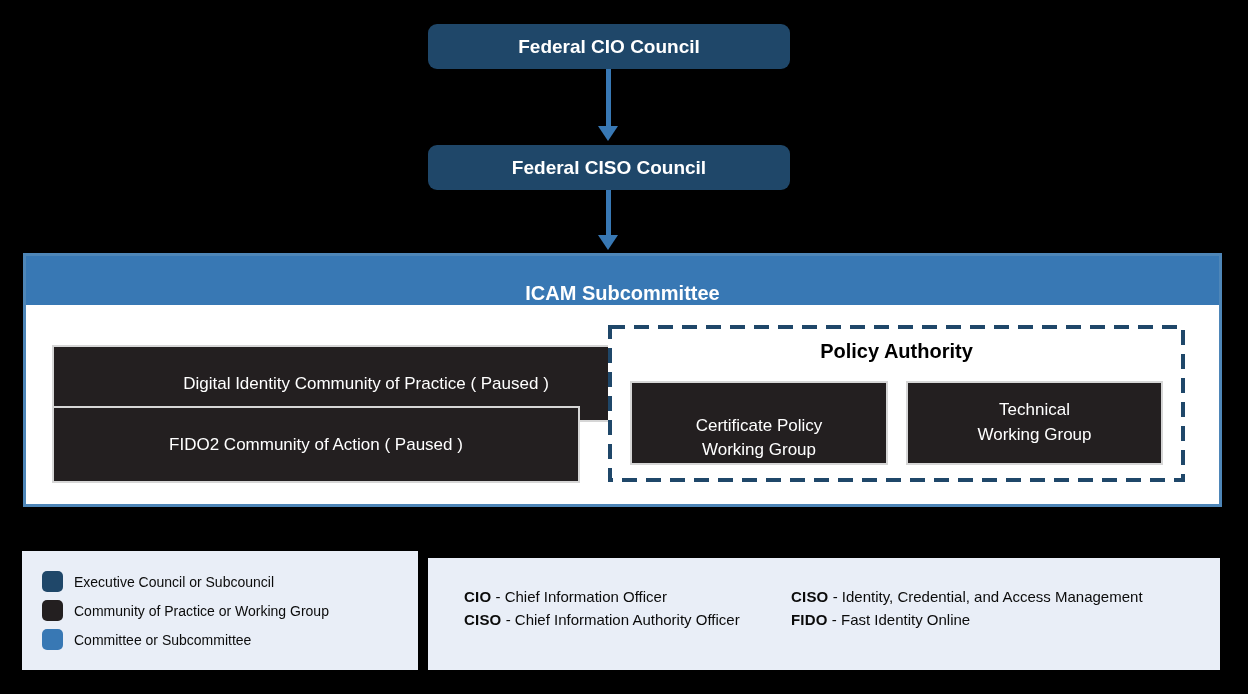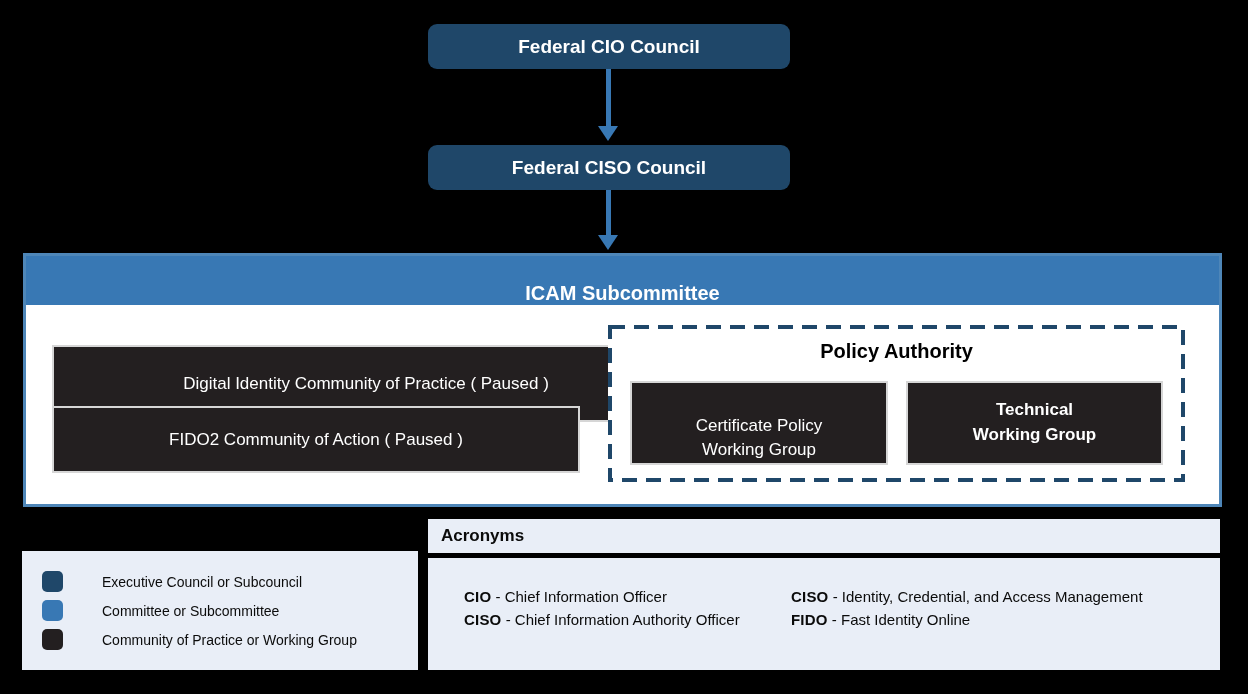--- a/index.html
+++ b/index.html
@@ -77,42 +77,42 @@
     border: 2px solid #D6D6D6;
     color: #ffffff;
     font-size: 17px;
     display: flex;
     align-items: center;
     justify-content: center;
     text-align: center;
     position: absolute;
   }
   .pg1 { left: 26px; top: 20px;  width: 628px; height: 77px; margin-top: 20px; }
-  .pg2 { left: 26px; top: 101px; width: 528px; height: 67px; }
+  .pg2 { left: 26px; top: 101px; width: 528px; height: 77px; }
 
   
   .policy {
     position: absolute;
     left: 582px;
     top: 20px;
     width: 577px;
     height: 157px;
     background: #ffffff;
   }
   .dash-border { position: absolute; left: 0; top: 0; }
   .policy-title {
     position: relative;
     margin-top: 15px;
     text-align: center;
     font-weight: bold;
     font-size: 20px;
     color: #000000;
   }
   .wg1 { left: 22px;  top: 56px; width: 258px; height: 84px; align-items: flex-end; }
-  .wg2 { left: 298px; top: 56px; width: 257px; height: 84px; font-weight: bold; }
+  .wg2 { left: 298px; top: 56px; width: 257px; height: 84px; }
   .wg-text .line { display: block; line-height: 1.45; }
 
   
   .panel-header {
     position: absolute;
     top: 519px;
     height: 34px;
     background: #E9EEF7;
     display: flex;
     align-items: center;
@@ -130,21 +130,20 @@
     height: 112px;
     background: #E9EEF7;
   }
   .key-body { left: 22px;  width: 396px; padding: 13px 0 0 20px; }
   .acr-body { left: 428px; width: 792px; padding: 27px 0 0 36px; display: flex; }
 
   .legend-row {
     display: flex;
     align-items: center;
     margin-bottom: 8px;
-    gap: 28px;
   }
   .swatch {
     width: 21px;
     height: 21px;
     border-radius: 5px;
     flex: 0 0 auto;
   }
   .legend-label {
     margin-left: 11px;
     font-size: 14px;
@@ -220,32 +219,29 @@
 
   <div class="panel-header key-header">
     <span>Key</span>
   </div>
   <div class="panel-body key-body">
     <div class="legend-row">
       <span class="swatch" style="background-color: rgb(31, 71, 105);"></span>
       <span class="legend-label">Executive Council or Subcouncil</span>
     </div>
     <div class="legend-row">
+      <span class="swatch" style="background-color: rgb(35, 31, 32);"></span>
+      <span class="legend-label">Community of Practice or Working Group</span>
+    </div>
+    <div class="legend-row">
       <span class="swatch" style="background-color: rgb(56, 120, 180);"></span>
       <span class="legend-label">Committee or Subcommittee</span>
     </div>
-    <div class="legend-row">
-      <span class="swatch" style="background-color: rgb(35, 31, 32);"></span>
-      <span class="legend-label">Community of Practice or Working Group</span>
-    </div>
-  </div>
-
-  <div class="panel-header acr-header">
-    <span>Acronyms</span>
-  </div>
+  </div>
+
   <div class="panel-body acr-body">
     <div class="acr-col acr-col-1">
       <div class="acr-line">
         <b>CIO</b>
         <span class="sep">-</span>
         <span>Chief Information Officer</span>
       </div>
       <div class="acr-line">
         <b>CISO</b>
         <span class="sep">-</span>

